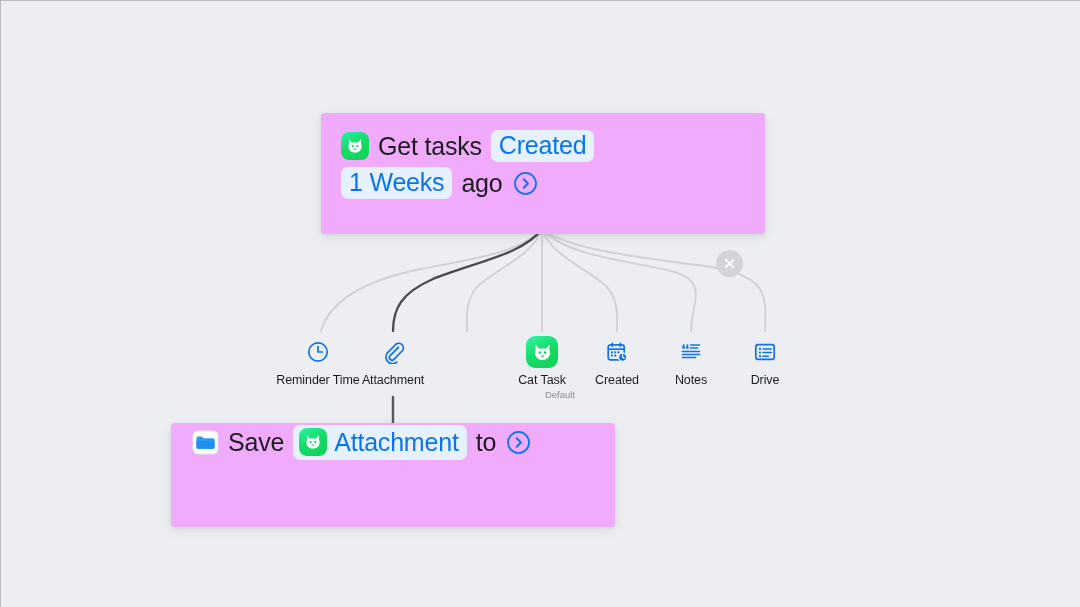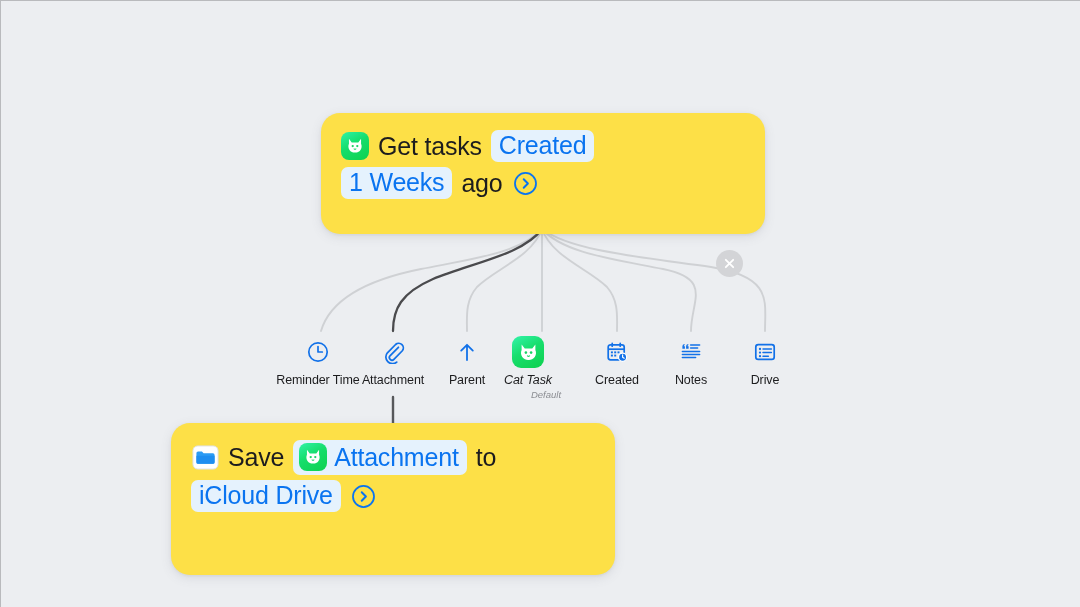--- a/index.html
+++ b/index.html
@@ -27,40 +27,40 @@
   #connectors {
     position: absolute;
     left: 0; top: 0;
     width: 1080px; height: 607px;
     pointer-events: none;
   }
 
   
   .card {
     position: absolute;
-    background: #fde047;
-    border-radius: 19px;
+    background: #f0abfc;
+    border-radius: 4px;
     box-shadow: 0 3px 11px rgba(90, 95, 110, .13),
                 0 1px 3px rgba(90, 95, 110, .10);
     box-sizing: border-box;
     text-align: right;
   }
   #card-get-tasks {
     left: 320px;
     top: 112px;
     width: 444px;
     height: 121px;
     padding: 17px 20px 16px 20px;
   }
   #card-save {
     left: 170px;
     top: 422px;
     width: 444px;
-    height: 152px;
-    padding: 17px 20px 16px 20px;
+    height: 104px;
+    padding: 2px 20px 16px 20px;
   }
   .card-body {
     display: flex;
     flex-wrap: wrap;
     align-items: center;
     column-gap: 9px;
     row-gap: 5px;
     line-height: 1;
     max-width: 360px;
   }
@@ -244,30 +244,22 @@
     <div class="var-item" style="left:109px;">
       <div class="var-glyph">
         <svg width="24" height="24" viewBox="0 0 24 24">
           <path d="M17.4 7.3 L9.2 15.6 a2.6 2.6 0 0 0 3.7 3.7 l8.2-8.3
                    a4.6 4.6 0 0 0-6.5-6.5 l-8.2 8.3 a6.6 6.6 0 0 0 9.3 9.3" fill="none" stroke="#1271e8" stroke-width="1.75" stroke-linecap="round" stroke-linejoin="round"></path>
         </svg>
       </div>
       <div class="var-label">Attachment</div>
     </div>
 
-    <div class="var-item" style="left:183px;">
-      <div class="var-glyph">
-        <svg width="24" height="24" viewBox="0 0 24 24">
-          <path d="M12 20 L12 5.2 M6.2 10.6 L12 4.8 L17.8 10.6" fill="none" stroke="#1271e8" stroke-width="1.8" stroke-linecap="round" stroke-linejoin="round"></path>
-        </svg>
-      </div>
-      <div class="var-label">Parent</div>
-    </div>
-
-    <div class="var-item" style="left:244px;font-style:italic;">
+
+    <div class="var-item" style="left:258px;">
       <div class="var-glyph">
         <span class="var-app-icon">
           <svg width="25" height="25" viewBox="0 0 24 24">
             <path d="M5.4 4.2 L8.4 8.1 L15.6 8.1 L18.6 4.2 L18.6 9.6
                      A6.8 6.8 0 0 1 12 19.2 A6.8 6.8 0 0 1 5.4 9.6 Z" fill="#ffffff"></path>
             <circle cx="9.5" cy="12.1" r="1.25" fill="#17d464"></circle>
             <circle cx="14.5" cy="12.1" r="1.25" fill="#17d464"></circle>
             <path d="M11 15.2 q1 .9 2 0" stroke="#17d464" stroke-width="1.1" fill="none" stroke-linecap="round"></path>
           </svg>
         </span>
@@ -361,21 +353,20 @@
             <circle cx="9.5" cy="12.1" r="1.25" fill="#17d464"></circle>
             <circle cx="14.5" cy="12.1" r="1.25" fill="#17d464"></circle>
             <path d="M11 15.2 q1 .9 2 0" stroke="#17d464" stroke-width="1.1" fill="none" stroke-linecap="round"></path>
           </svg>
         </span>
         <span>Attachment</span>
       </span>
 
       <span class="phrase">to</span>
 
-      <span class="token">iCloud Drive</span>
 
       <span class="chevron-btn">
         <svg width="25" height="25" viewBox="0 0 24 24">
           <circle cx="12" cy="12" r="10.1" fill="none" stroke="#0a74f0" stroke-width="1.7"></circle>
           <path d="M10.3 7.9 L14.3 12 L10.3 16.1" fill="none" stroke="#0a74f0" stroke-width="1.9" stroke-linecap="round" stroke-linejoin="round"></path>
         </svg>
       </span>
     </div>
 
   </div>

